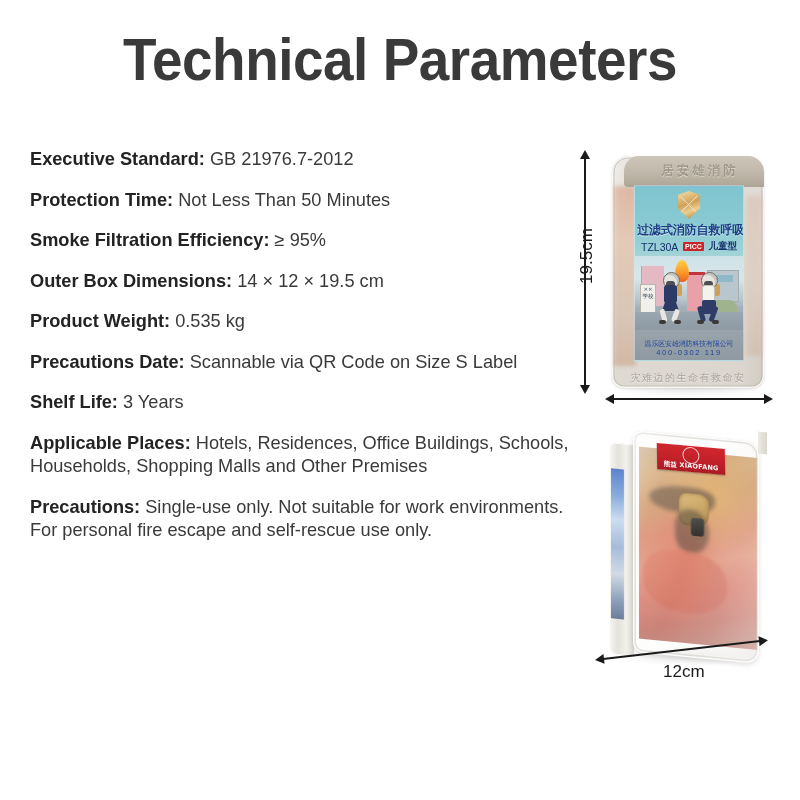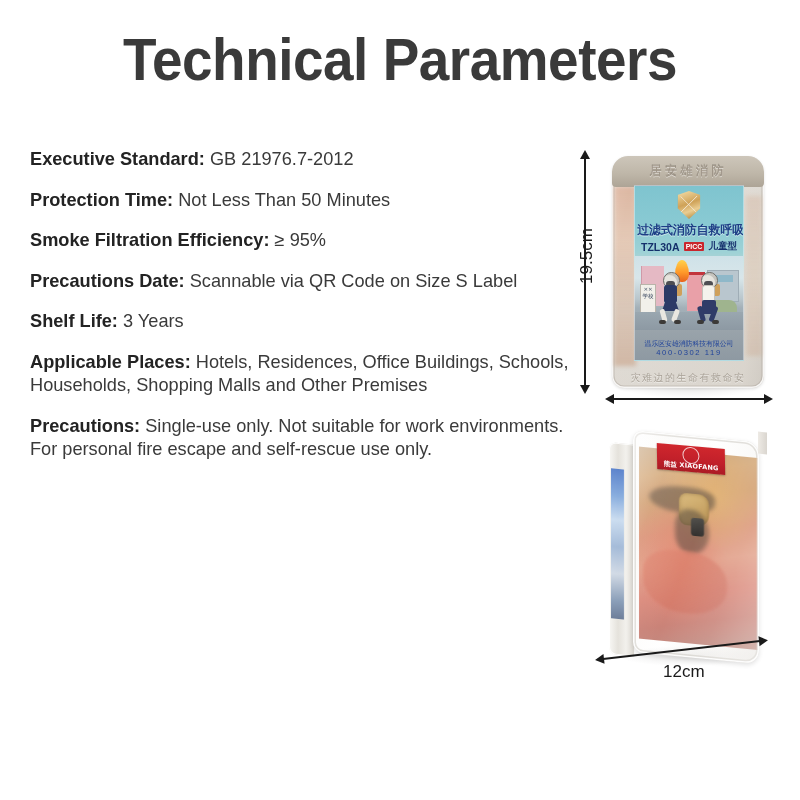--- a/index.html
+++ b/index.html
@@ -91,21 +91,21 @@
       linear-gradient(#d9d4cc, #cfc9c0);
     box-shadow:
       inset 0 0 0 1.4px rgba(255,255,255,0.85),
       inset 0 0 0 2.6px rgba(178,172,163,0.55),
       0 1px 3px rgba(0,0,0,0.12);
     overflow: hidden;
   }
   
   .box-front-lid {
     position: absolute;
-    left: 0; top: 0;
+    left: 12px; top: 0;
     width: 100%; height: 31px;
     background: linear-gradient(180deg, #cdc6ba 0%, #bfb7a9 55%, #ada496 100%);
     border-radius: 15px 15px 4px 4px;
     display: flex;
     align-items: center;
     justify-content: center;
   }
   .lid-emboss {
     font-size: 12.5px;
     letter-spacing: 3px;
@@ -190,21 +190,21 @@
     position: absolute;
     top: 54px; left: 0; width: 100%;
     display: flex;
     align-items: center;
     justify-content: space-between;
     padding: 0 6px;
     box-sizing: border-box;
   }
   .label-model {
     font-family: "Liberation Sans", sans-serif;
-    font-weight: bold;
+    font-weight: normal;
     font-size: 10.5px;
     color: #14306b;
   }
   .label-picc {
     font-family: "Liberation Sans", sans-serif;
     font-weight: bold;
     font-size: 7px;
     color: #ffffff;
     background: #c9262c;
     padding: 0.5px 2px;
@@ -639,21 +639,29 @@
     <span class="spec-label">Protection Time</span><span class="spec-label">:</span>
     <span class="spec-value">Not Less Than 50 Minutes</span>
   </div>
 
   <div class="spec-row">
     <span class="spec-label">Smoke Filtration Efficiency</span><span class="spec-label">:</span>
     <span class="spec-value">≥ 95%</span>
   </div>
 
 
-
+  <div class="spec-row">
+    <span class="spec-label">Outer Box Dimensions</span><span class="spec-label">:</span>
+    <span class="spec-value">14 × 12 × 19.5 cm</span>
+  </div>
+
+  <div class="spec-row">
+    <span class="spec-label">Product Weight</span><span class="spec-label">:</span>
+    <span class="spec-value">0.535 kg</span>
+  </div>
 
   <div class="spec-row">
     <span class="spec-label">Precautions Date</span><span class="spec-label">:</span>
     <span class="spec-value">Scannable via QR Code on Size S Label</span>
   </div>
 
   <div class="spec-row">
     <span class="spec-label">Shelf Life</span><span class="spec-label">:</span>
     <span class="spec-value">3 Years</span>
   </div>

